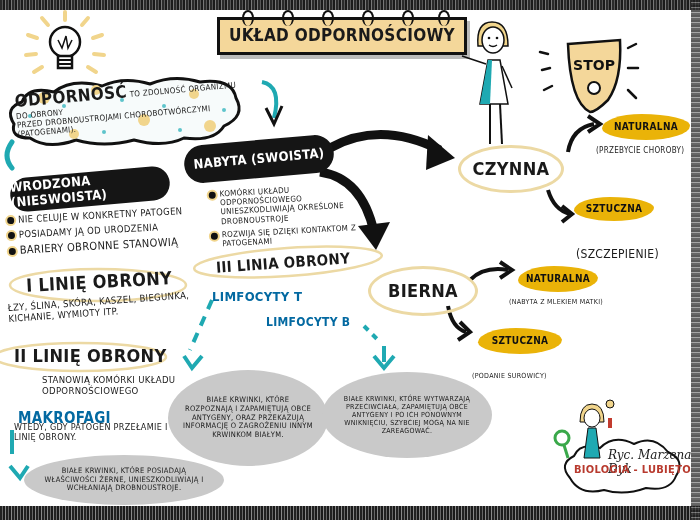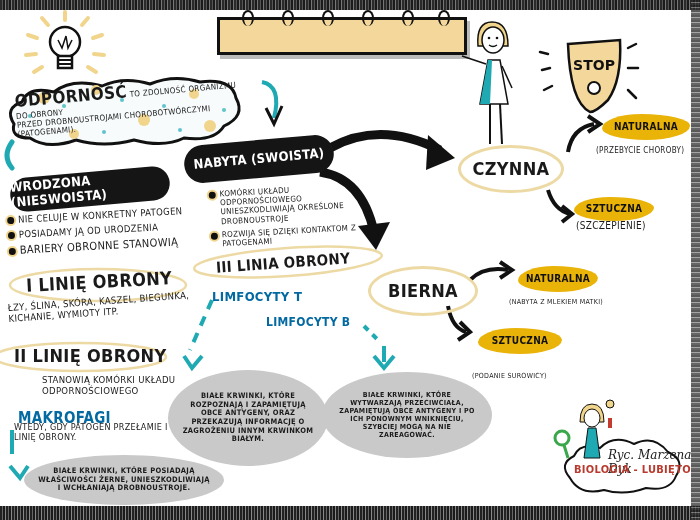--- a/index.html
+++ b/index.html
@@ -22,21 +22,21 @@
   .wrodzona{left:10px;top:172px;width:160px;height:34px;font-size:13px;transform:rotate(-5deg);}
   .nabyta{left:184px;top:140px;width:150px;height:38px;font-size:13px;transform:rotate(-5deg);}
 
   .bullet-list{font-size:9.5px;}
   .bullet{display:flex;align-items:center;gap:4px;margin-bottom:4px;}
   .dot{width:7px;height:7px;border-radius:50%;background:#111;box-shadow:0 0 0 2px #f1d58c;flex:0 0 7px;}
 
   .oval-label{border:3px solid #ecd9a4;border-radius:50%;display:flex;align-items:center;justify-content:center;font-weight:bold;}
   .teal{color:#0369a1;}
   .teal-blob{background:#eab308;border-radius:45% 55% 50% 50%/55% 45% 55% 45%;display:flex;align-items:center;justify-content:center;font-size:10px;font-weight:bold;color:#111;}
-  .grey-ellipse{background:#c9c9c9;border-radius:50%;display:flex;align-items:center;justify-content:center;text-align:center;font-size:8.5px;font-weight:bold;padding:0 14px;box-sizing:border-box;}
+  .grey-ellipse{background:#c9c9c9;border-radius:50%;display:flex;align-items:center;justify-content:center;text-align:center;font-size:8.5px;font-weight:normal;padding:0 14px;box-sizing:border-box;}
   .small{font-size:8px;}
   svg{position:absolute;overflow:visible;}
 </style>
 </head>
 <body>
 
 <div class="abs noise-top"></div>
 <div class="abs noise-bottom"></div>
 <div class="abs noise-right"></div>
 
@@ -85,20 +85,21 @@
   <span>PRZED DROBNOUSTROJAMI CHOROBOTWÓRCZYMI (PATOGENAMI).</span>
 </div>
 
 <div class="abs title-box">
   <span class="ring" style="left:22px"></span>
     <span class="ring" style="left:62px"></span>
     <span class="ring" style="left:102px"></span>
   <span class="ring" style="left:142px"></span>
     <span class="ring" style="left:182px"></span>
     <span class="ring" style="left:218px"></span>
+  <span class="hand">UKŁAD ODPORNOŚCIOWY</span>
 </div>
 
 <svg style="left:462px;top:16px;" width="60" height="135" viewBox="0 0 60 135">
   <path d="M16 30 Q14 6 30 6 Q46 6 46 30 Z" fill="#f1d58c" stroke="#111" stroke-width="1.5"></path>
   <ellipse cx="31" cy="24" rx="11" ry="13" fill="#fff" stroke="#111" stroke-width="1.5"></ellipse>
   <circle cx="27" cy="22" r="1.3" fill="#111"></circle>
     <circle cx="35" cy="22" r="1.3" fill="#111"></circle>
   <path d="M27 29 Q31 32 35 29" fill="none" stroke="#111" stroke-width="1.3"></path>
   <path d="M18 88 L26 44 L38 44 L46 88 Z" fill="#fff" stroke="#111" stroke-width="1.5"></path>
   <path d="M18 88 L26 44 L30 44 L28 88 Z" fill="#1fa9b2"></path>
@@ -199,21 +200,21 @@
 <div class="abs hand teal bold" style="left:212px;top:290px;font-size:13px;">LIMFOCYTY T</div>
 <div class="abs hand teal bold" style="left:266px;top:316px;font-size:12px;">LIMFOCYTY B</div>
 
 <div class="abs grey-ellipse hand" style="left:168px;top:370px;width:160px;height:96px;font-size:7.5px;">BIAŁE KRWINKI, KTÓRE ROZPOZNAJĄ I ZAPAMIĘTUJĄ OBCE ANTYGENY, ORAZ PRZEKAZUJĄ INFORMACJĘ O ZAGROŻENIU INNYM KRWINKOM BIAŁYM.</div>
 <div class="abs grey-ellipse hand" style="left:322px;top:372px;width:170px;height:86px;font-size:7px;">BIAŁE KRWINKI, KTÓRE WYTWARZAJĄ PRZECIWCIAŁA, ZAPAMIĘTUJĄ OBCE ANTYGENY I PO ICH PONOWNYM WNIKNIĘCIU, SZYBCIEJ MOGĄ NA NIE ZAREAGOWAĆ.</div>
 
 <div class="abs oval-label hand" style="left:458px;top:145px;width:100px;height:42px;font-size:18px;">CZYNNA</div>
 <div class="abs teal-blob hand" style="left:602px;top:114px;width:88px;height:26px;">NATURALNA</div>
 <div class="abs hand" style="left:596px;top:146px;font-size:8px;">(PRZEBYCIE CHOROBY)</div>
 <div class="abs teal-blob hand" style="left:574px;top:197px;width:80px;height:24px;">SZTUCZNA</div>
-<div class="abs hand" style="left:576px;top:220px;font-size:10px;">(SZCZEPIENIE)</div>
+<div class="abs hand" style="left:576px;top:248px;font-size:12px;">(SZCZEPIENIE)</div>
 
 <div class="abs oval-label hand" style="left:368px;top:266px;width:104px;height:44px;font-size:18px;">BIERNA</div>
 <div class="abs teal-blob hand" style="left:518px;top:266px;width:80px;height:26px;">NATURALNA</div>
 <div class="abs hand small" style="left:506px;top:298px;width:100px;font-size:7px;text-align:center;">(NABYTA Z MLEKIEM MATKI)</div>
 <div class="abs teal-blob hand" style="left:478px;top:328px;width:84px;height:26px;">SZTUCZNA</div>
 <div class="abs hand small" style="left:472px;top:360px;font-size:7px;margin-top:12px;">(PODANIE SUROWICY)</div>
 
 <svg style="left:550px;top:398px;" width="140" height="100" viewBox="0 0 140 100">
   <path d="M20 80 Q8 66 24 58 Q30 44 50 50 Q64 36 84 46 Q104 36 118 54 Q136 62 126 78 Q120 94 96 90 Q74 98 54 92 Q30 98 20 80 Z" fill="#fff" stroke="#111" stroke-width="2"></path>
   <circle cx="12" cy="40" r="7" fill="none" stroke="#3aa84a" stroke-width="3"></circle>

